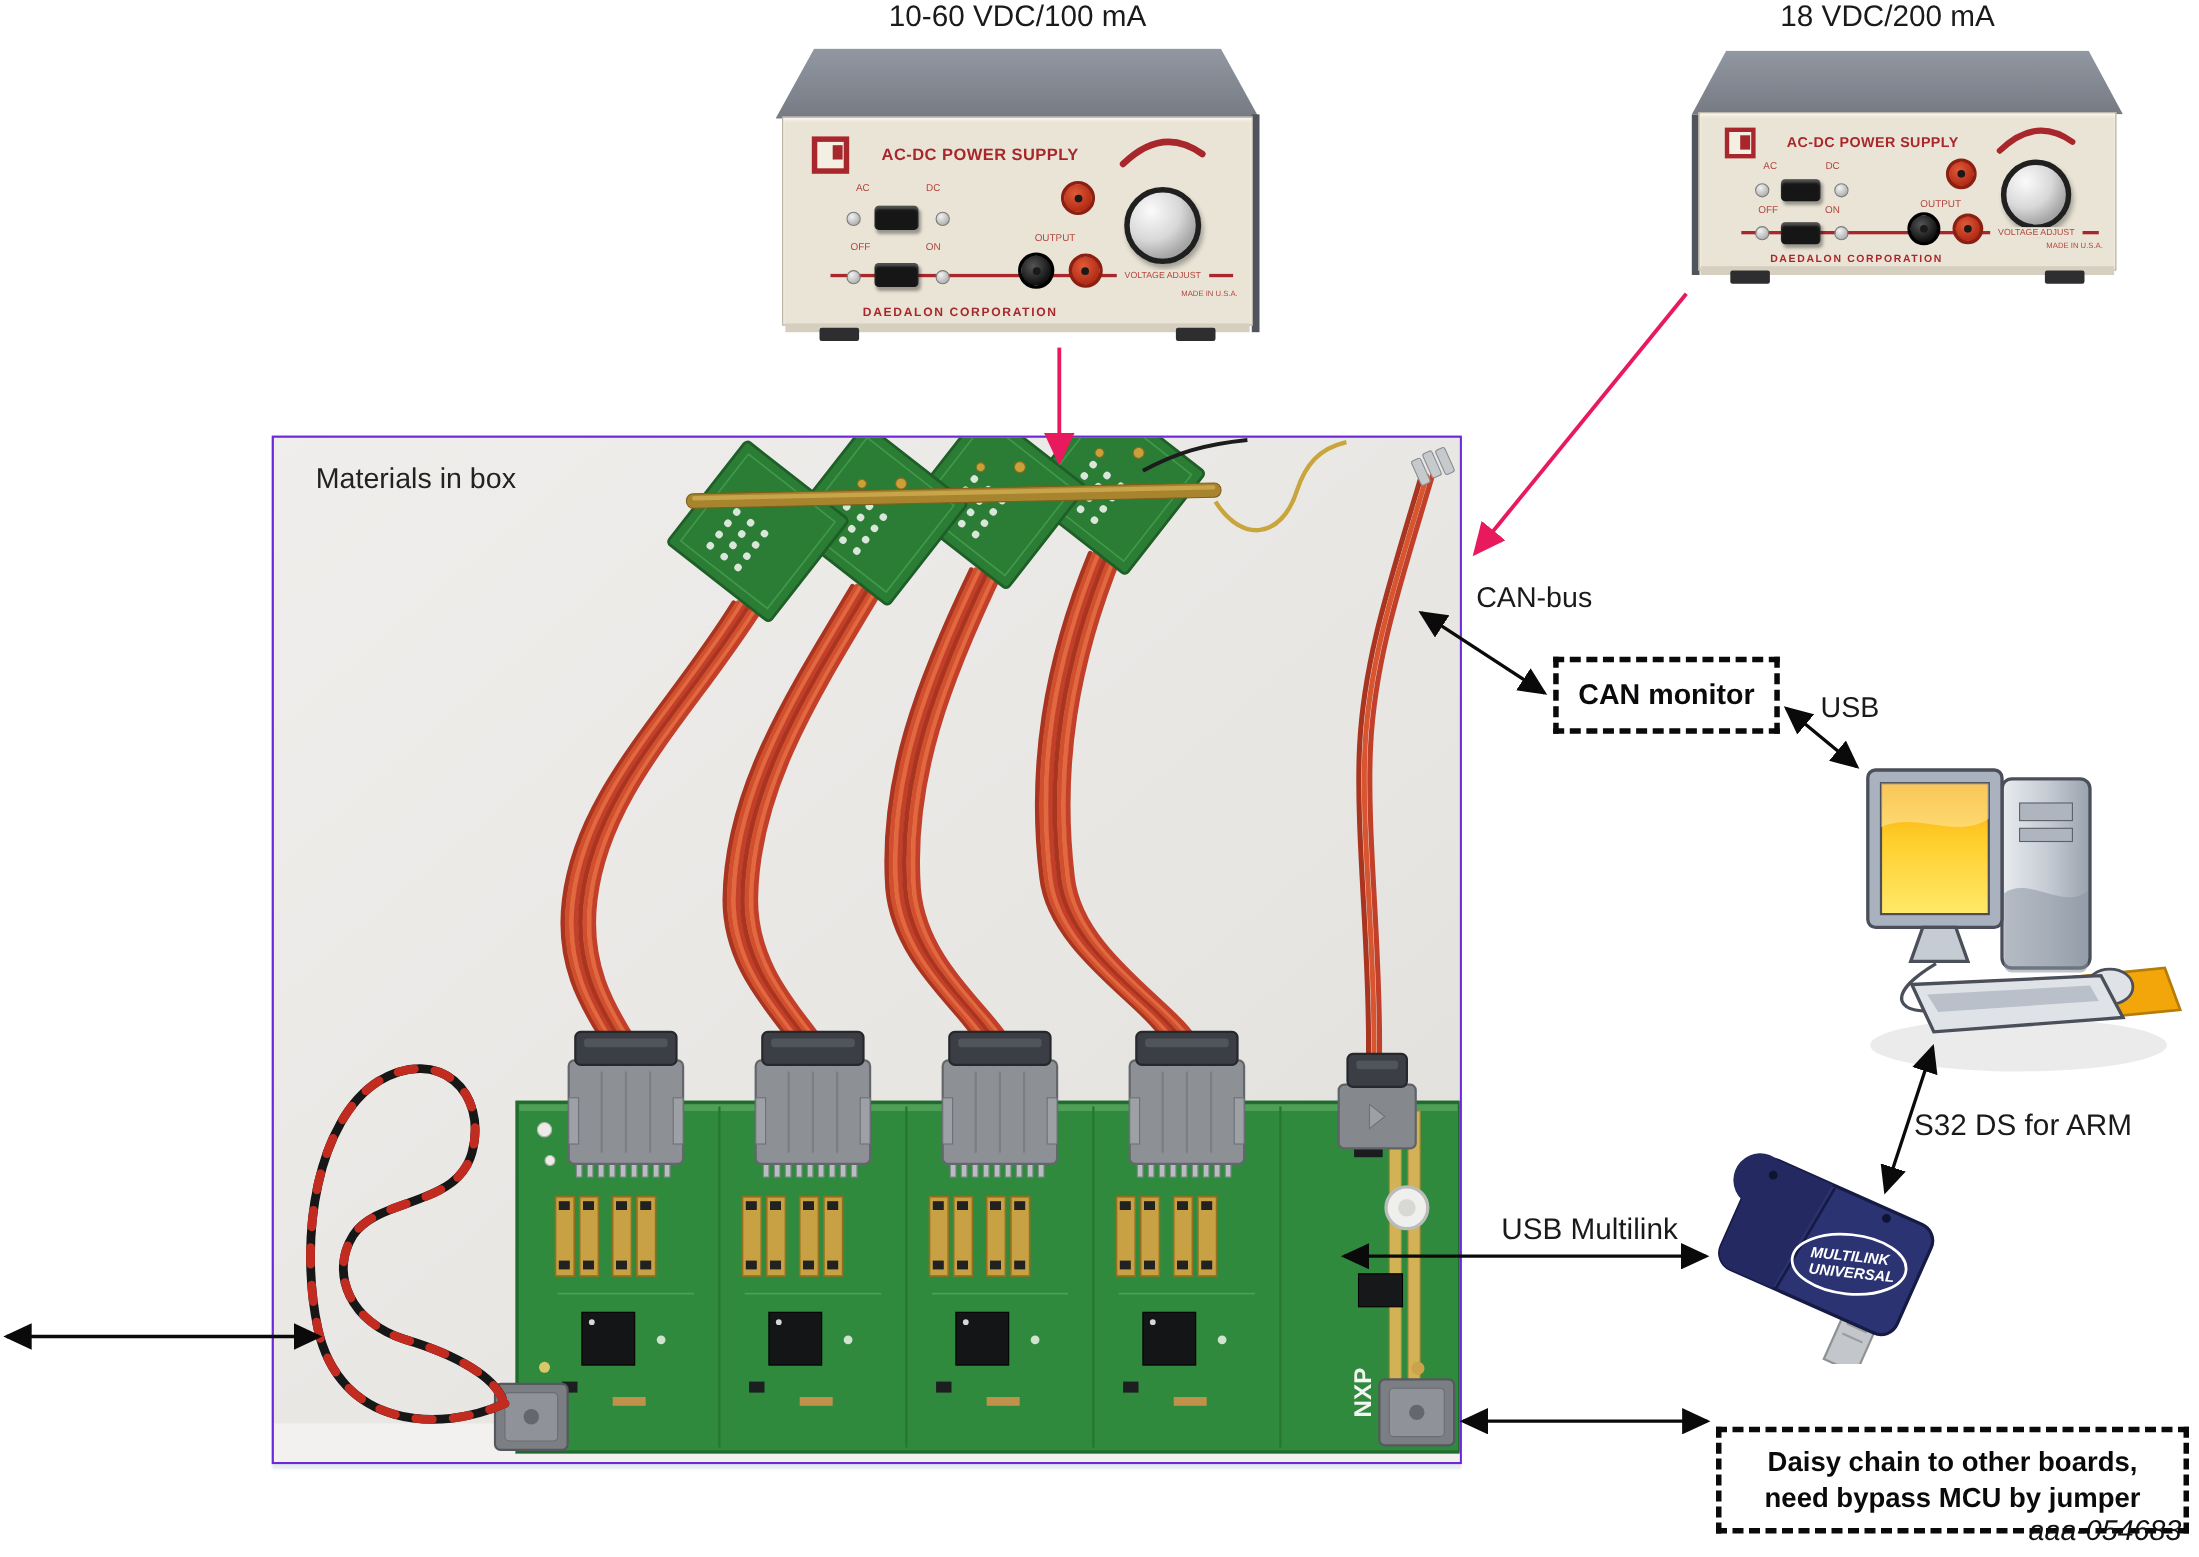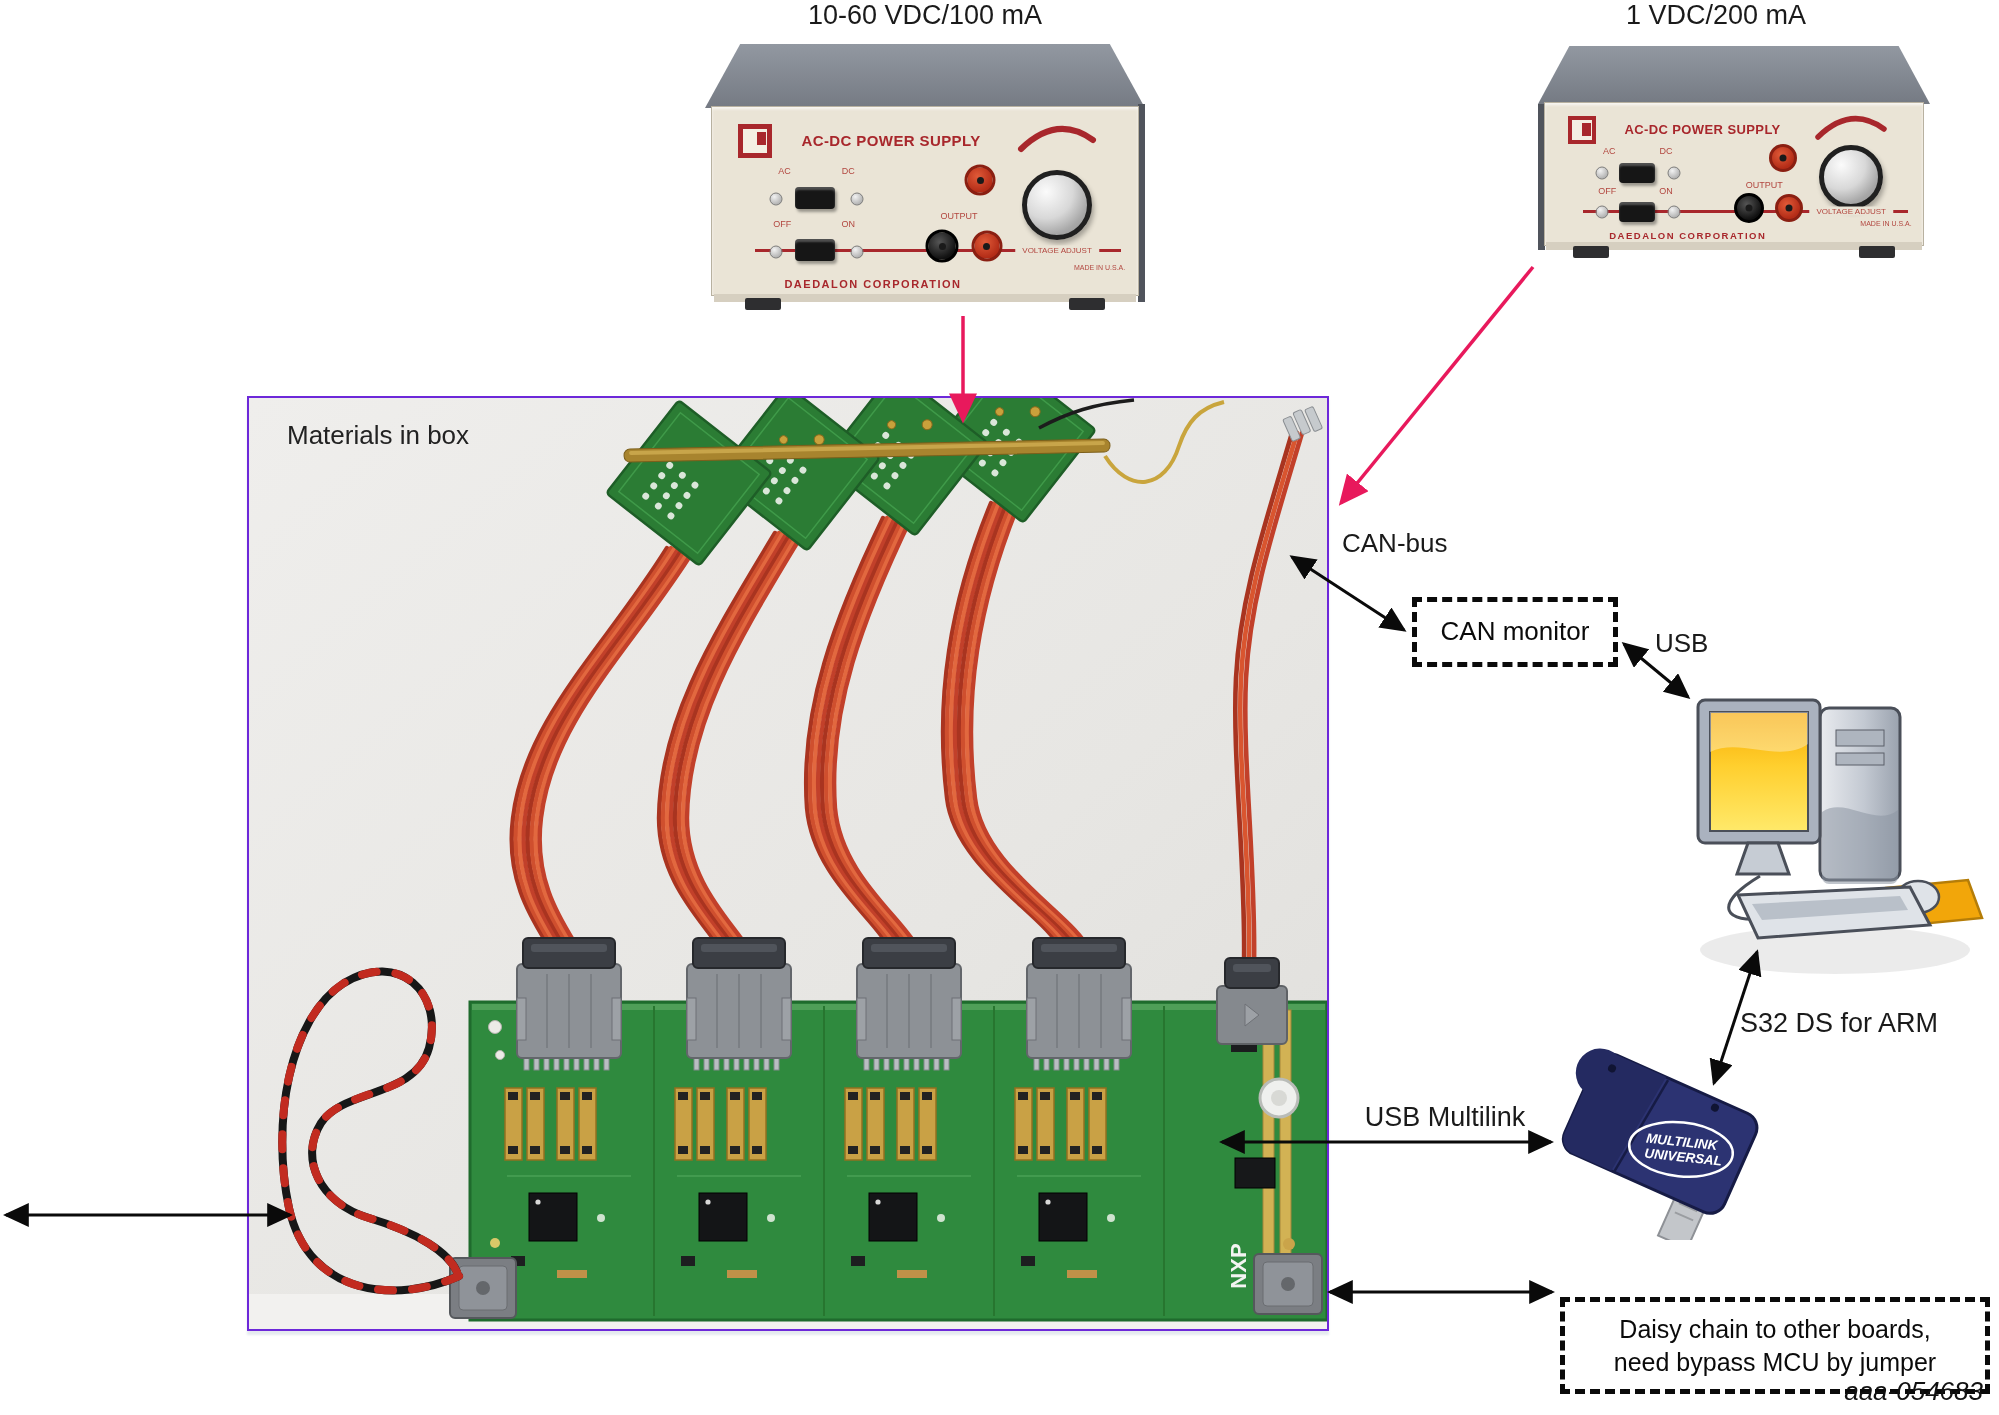--- a/index.html
+++ b/index.html
@@ -8,21 +8,21 @@
   .abs{position:absolute;}
 
   
   .caption{font-size:27px;color:#1a1a1a;text-align:center;}
   .lbl{font-size:26px;color:#1a1a1a;white-space:nowrap;}
   .figid{font-size:26px;font-style:italic;color:#111;}
 
   
   .dbox{border:5px dashed #0a0a0a;display:flex;flex-direction:column;align-items:center;
         justify-content:center;text-align:center;background:transparent;box-sizing:border-box;}
-  .dbox span{display:block;font-size:25px;line-height:1.3;color:#0a0a0a;white-space:nowrap;}
+  .dbox span{display:block;font-size:25px;line-height:1.3;color:#0a0a0a;white-space:nowrap;font-weight:bold;}
   .dbox.one span{font-size:26px;}
 
   
   .photo{left:247px;top:396px;width:1078px;height:931px;border:2px solid #6d28d9;
          box-shadow:0 4px 2px rgba(150,170,190,.25);background:#e9e8e6;}
   .photo-label{left:38px;top:22px;font-size:26px;color:#222;position:absolute;z-index:3;}
 
   
   .ps{position:absolute;}
   .ps-top{position:absolute;left:0;right:0;top:0;height:64px;
@@ -75,21 +75,21 @@
   svg text{font-family:"Liberation Sans",sans-serif;}
   .overlay{pointer-events:none;}
   .z1{z-index:1}.z4{z-index:4}.z5{z-index:5}.z6{z-index:6}.z7{z-index:7}
 </style>
 </head>
 <body>
 
 <div class="stage">
 
   <div class="abs caption z7" style="left:705px;top:0;width:440px;">10-60 VDC/100 mA</div>
-  <div class="abs caption z7" style="left:1520px;top:0;width:392px;">1 VDC/200 mA</div>
+  <div class="abs caption z7" style="left:1520px;top:0;width:392px;">18 VDC/200 mA</div>
 
   <div class="ps z4" style="left:705px;top:44px;width:440px;height:266px;">
     <div class="ps-top"></div>
     <div class="ps-side-r"></div>
     <div class="ps-front">
       <div class="ps-logo">
           <i></i>
         </div>
       <div class="ps-title">AC-DC POWER SUPPLY</div>
       <div class="ps-tiny" style="left:17%;top:34%;">AC</div>

